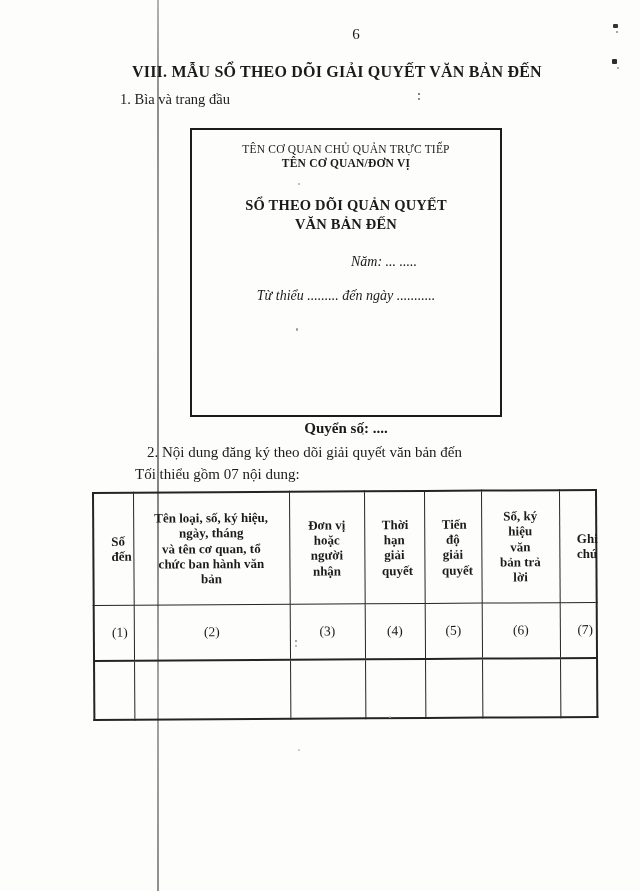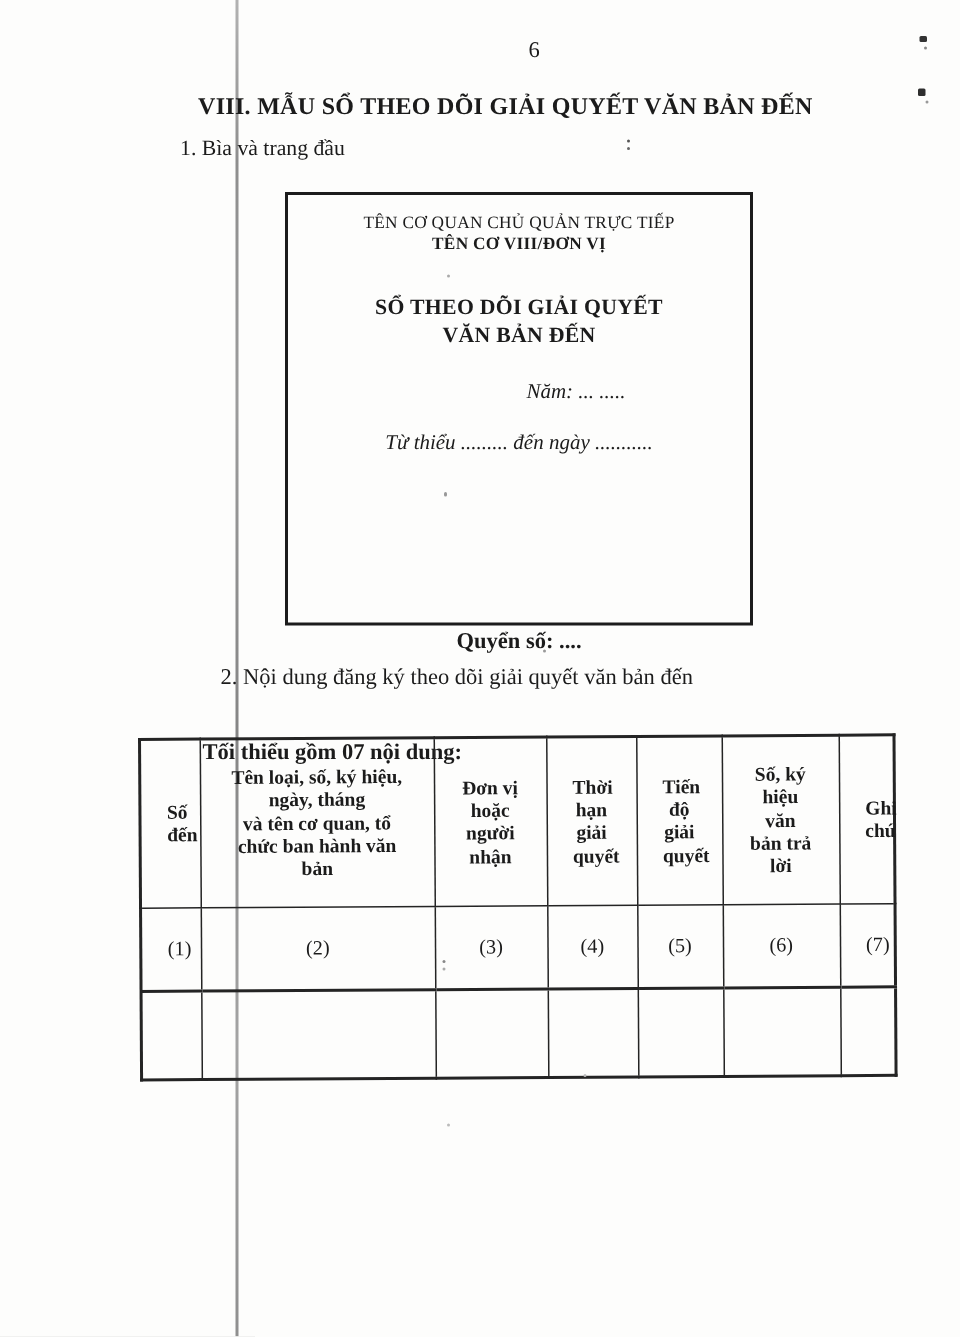--- a/index.html
+++ b/index.html
@@ -40,21 +40,21 @@
   .cover-box > div { position:absolute; left:0; width:100%; text-align:center; }
   .org-parent { top:13px;  font-size:11.5px; letter-spacing:.2px; }
   .org-unit   { top:27px;  font-size:11.5px; font-weight:bold; letter-spacing:.2px; }
   .book-title { top:66px;  font-size:14.5px; font-weight:bold; line-height:1.3;
                 white-space:pre-line; letter-spacing:.2px; }
   .year-line  { top:124px; font-size:14px; font-style:italic;margin-left:38px; }
   .range-line { top:158px; font-size:14px; font-style:italic; }
   .volume-line{ top:254px; font-size:15px; font-weight:bold;margin-top:36px; }
 
   .s2-label { position:absolute; left:147px; top:444px; font-size:15px; white-space:nowrap; }
-  .s2-note  { position:absolute; left:135px; top:494px; font-size:15px; font-weight:bold; white-space:nowrap; }
+  .s2-note  { position:absolute; left:135px; top:466px; font-size:15px; font-weight:normal; white-space:nowrap; }
 
   
   .table-wrap {
     position:absolute; left:92px; top:492px; width:503px;
     transform:rotate(-0.35deg); transform-origin:0 0;
   }
   table.register {
     border-collapse:collapse; table-layout:fixed; width:503px;
     border:2px solid #242424;
   }
@@ -83,22 +83,22 @@
   <div class="scan-line"></div>
 
   <div class="page-number">6</div>
 
   <div class="heading">VIII. MẪU SỔ THEO DÕI GIẢI QUYẾT VĂN BẢN ĐẾN</div>
 
   <div class="s1-label">1. Bìa và trang đầu</div>
 
   <div class="cover-box">
     <div class="org-parent">TÊN CƠ QUAN CHỦ QUẢN TRỰC TIẾP</div>
-    <div class="org-unit">TÊN CƠ VIII/ĐƠN VỊ</div>
-    <div class="book-title">SỔ THEO DÕI GIẢI QUYẾT
+    <div class="org-unit">TÊN CƠ QUAN/ĐƠN VỊ</div>
+    <div class="book-title">SỔ THEO DÕI QUẢN QUYẾT
 VĂN BẢN ĐẾN</div>
     <div class="year-line">Năm: ... .....</div>
     <div class="range-line">Từ thiểu ......... đến ngày ...........</div>
     <div class="volume-line">Quyển số: ....</div>
   </div>
 
   <div class="s2-label">2. Nội dung đăng ký theo dõi giải quyết văn bản đến</div>
   <div class="s2-note">Tối thiểu gồm 07 nội dung:</div>
 
   <div class="table-wrap">

